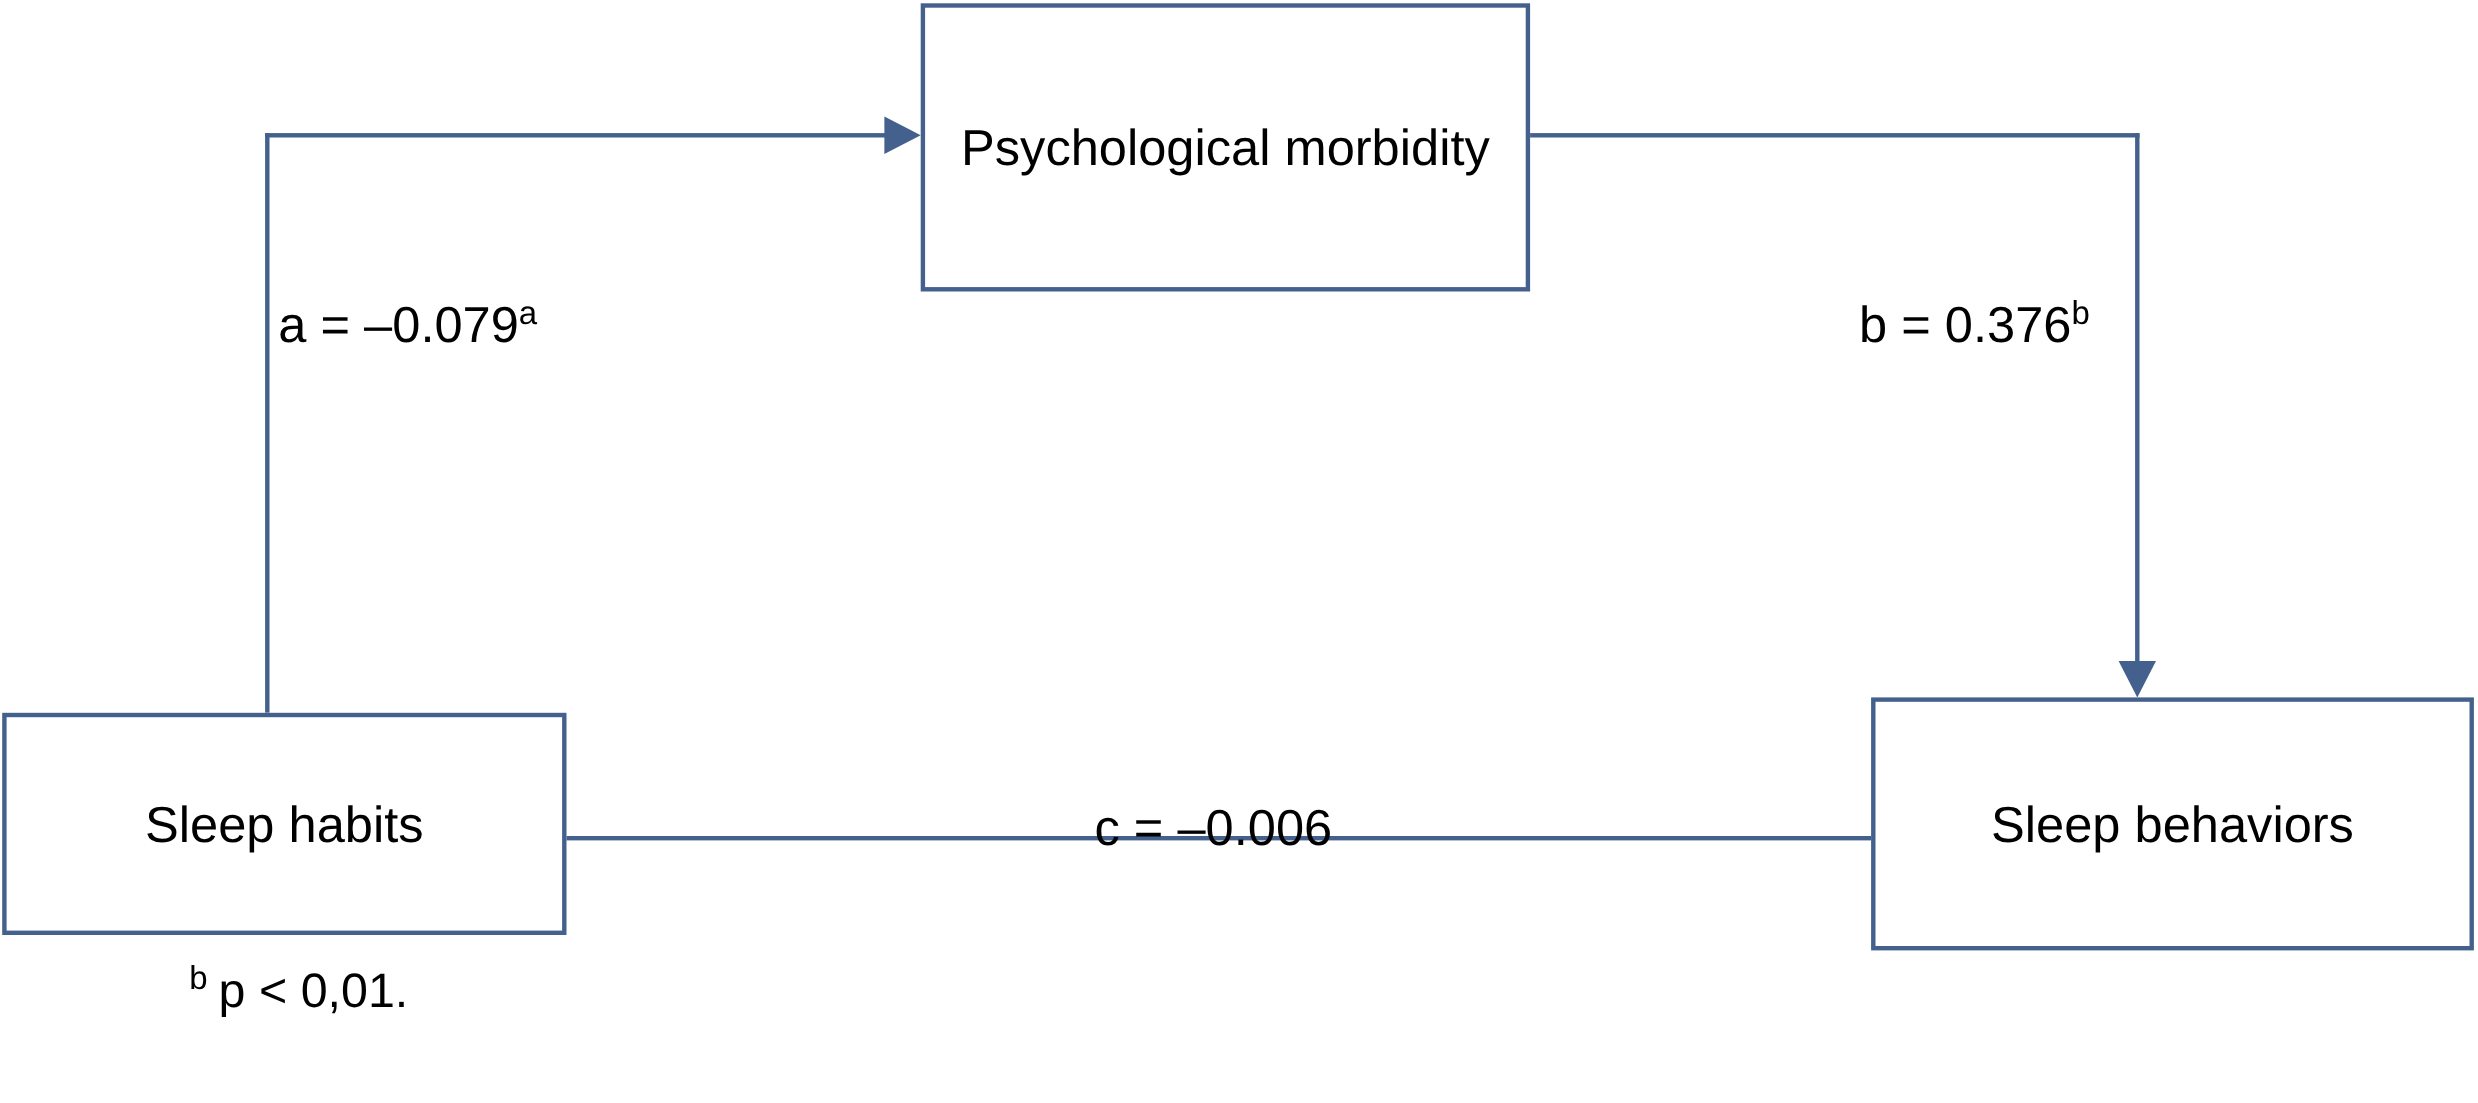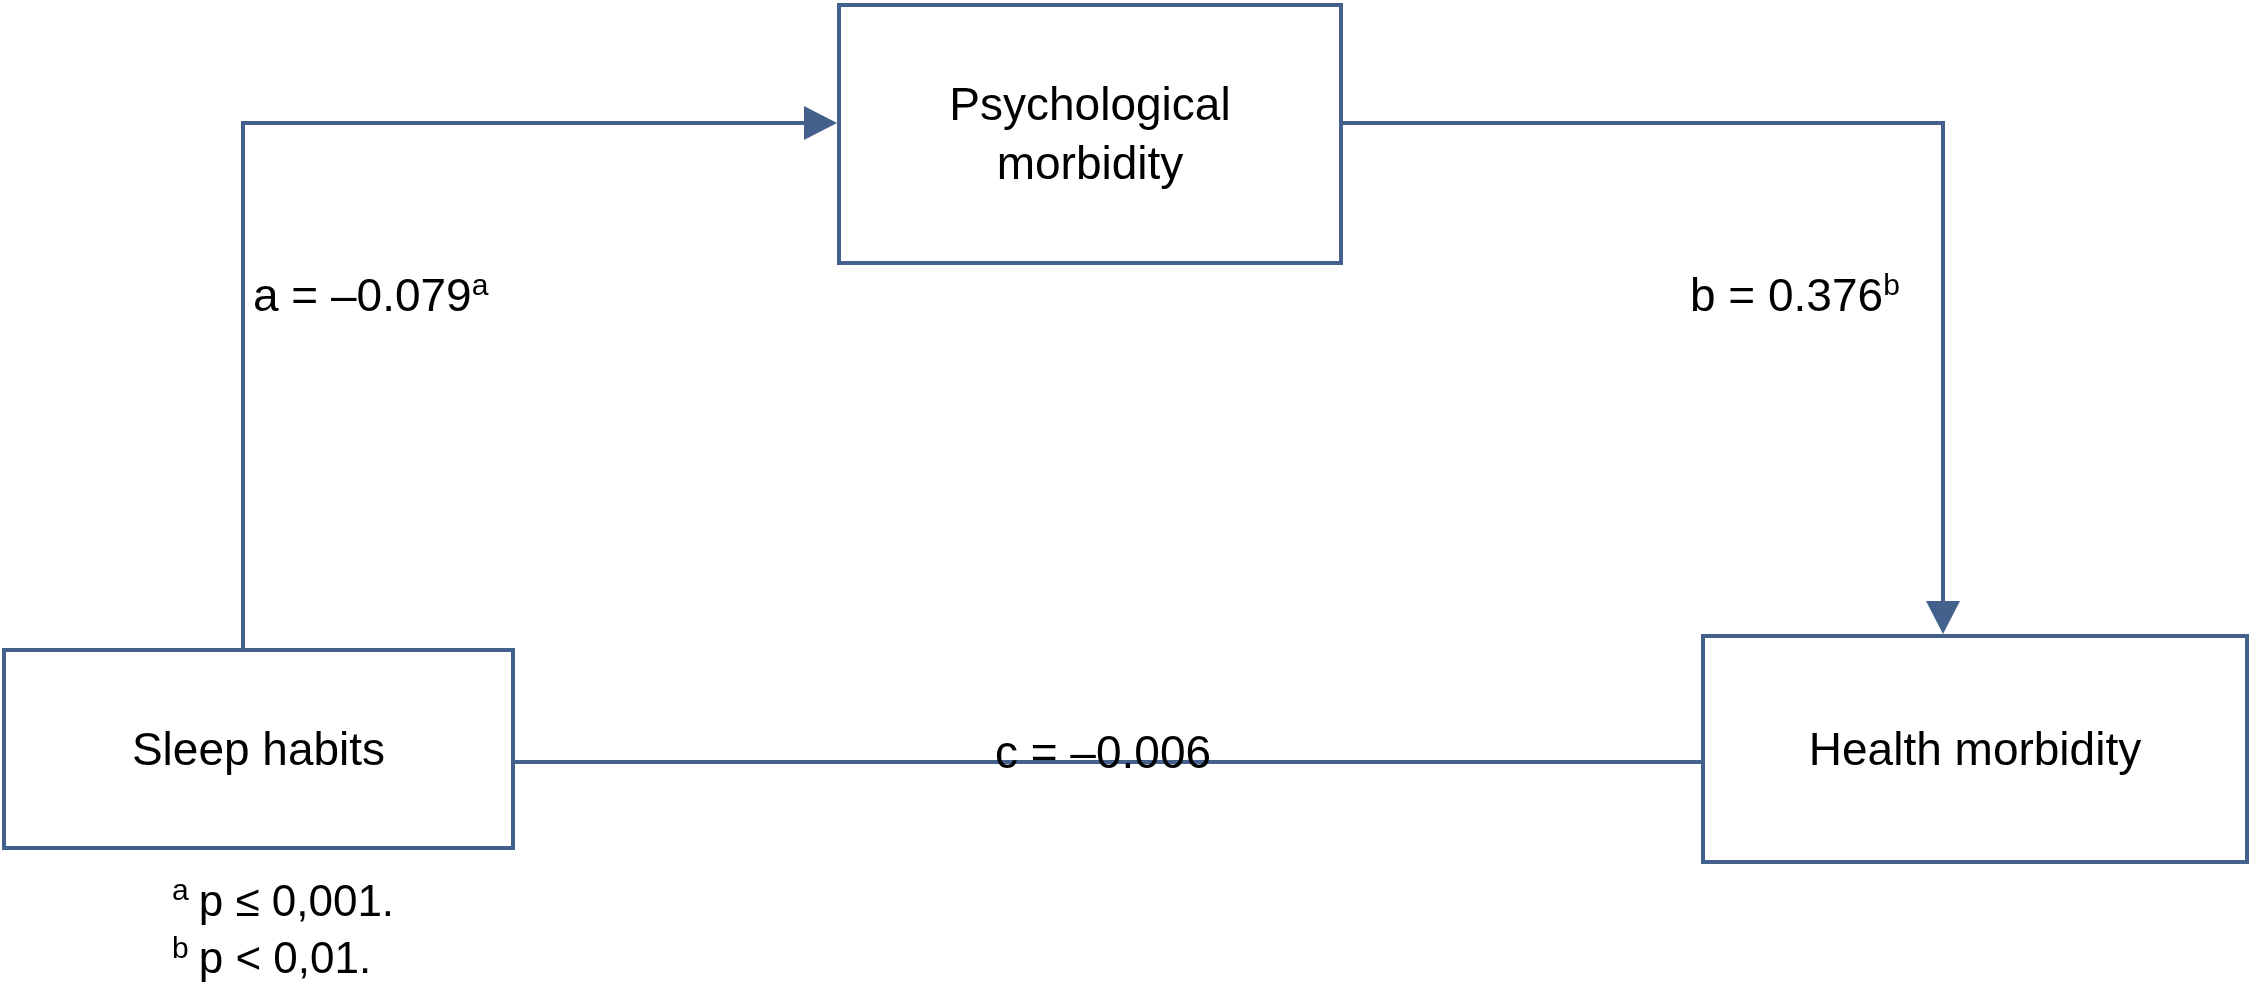--- a/index.html
+++ b/index.html
@@ -28,21 +28,21 @@
     display: flex;
     align-items: center;
     justify-content: center;
     text-align: center;
   }
   .node-label {
     font-size: 46px;
     line-height: 1.28;
     color: var(--color-text, #000);
   }
-  #node-psych { left: 837px; top: 3px; width: 506px; height: 262px; padding: 0 30px; }
+  #node-psych { left: 837px; top: 3px; width: 554px; height: 262px; padding: 0 30px; }
   #node-sleep { left: 2px; top: 648px; width: 513px; height: 202px; }
   #node-health { left: 1701px; top: 634px; width: 548px; height: 230px; }
 
   .line { position: absolute; background: var(--color-line, #44608C); }
   .line.h { height: 4px; }
   .line.v { width: 4px; }
 
   #line-a-v { left: 241px; top: 121px; height: 527px; }
   #line-a-h { left: 241px; top: 121px; width: 564px; }
   #line-b-h { left: 1339px; top: 121px; width: 606px; }
@@ -122,25 +122,22 @@
     <span>c = –0.006</span><span class="sup"></span>
   </div>
 
   <div class="node" id="node-psych">
     <span class="node-label">Psychological morbidity</span>
   </div>
   <div class="node" id="node-sleep">
     <span class="node-label">Sleep habits</span>
   </div>
   <div class="node" id="node-health">
-    <span class="node-label">Health morbidity</span>
+    <span class="node-label">Sleep behaviors</span>
   </div>
 
   <div class="footnotes">
-    <div class="footnote-line">
-      <span class="marker">a</span><span>p ≤ 0,001.</span>
-    </div>
     <div class="footnote-line">
       <span class="marker">b</span><span>p &lt; 0,01.</span>
     </div>
   </div>
 
 </div>
 
 </body></html>

